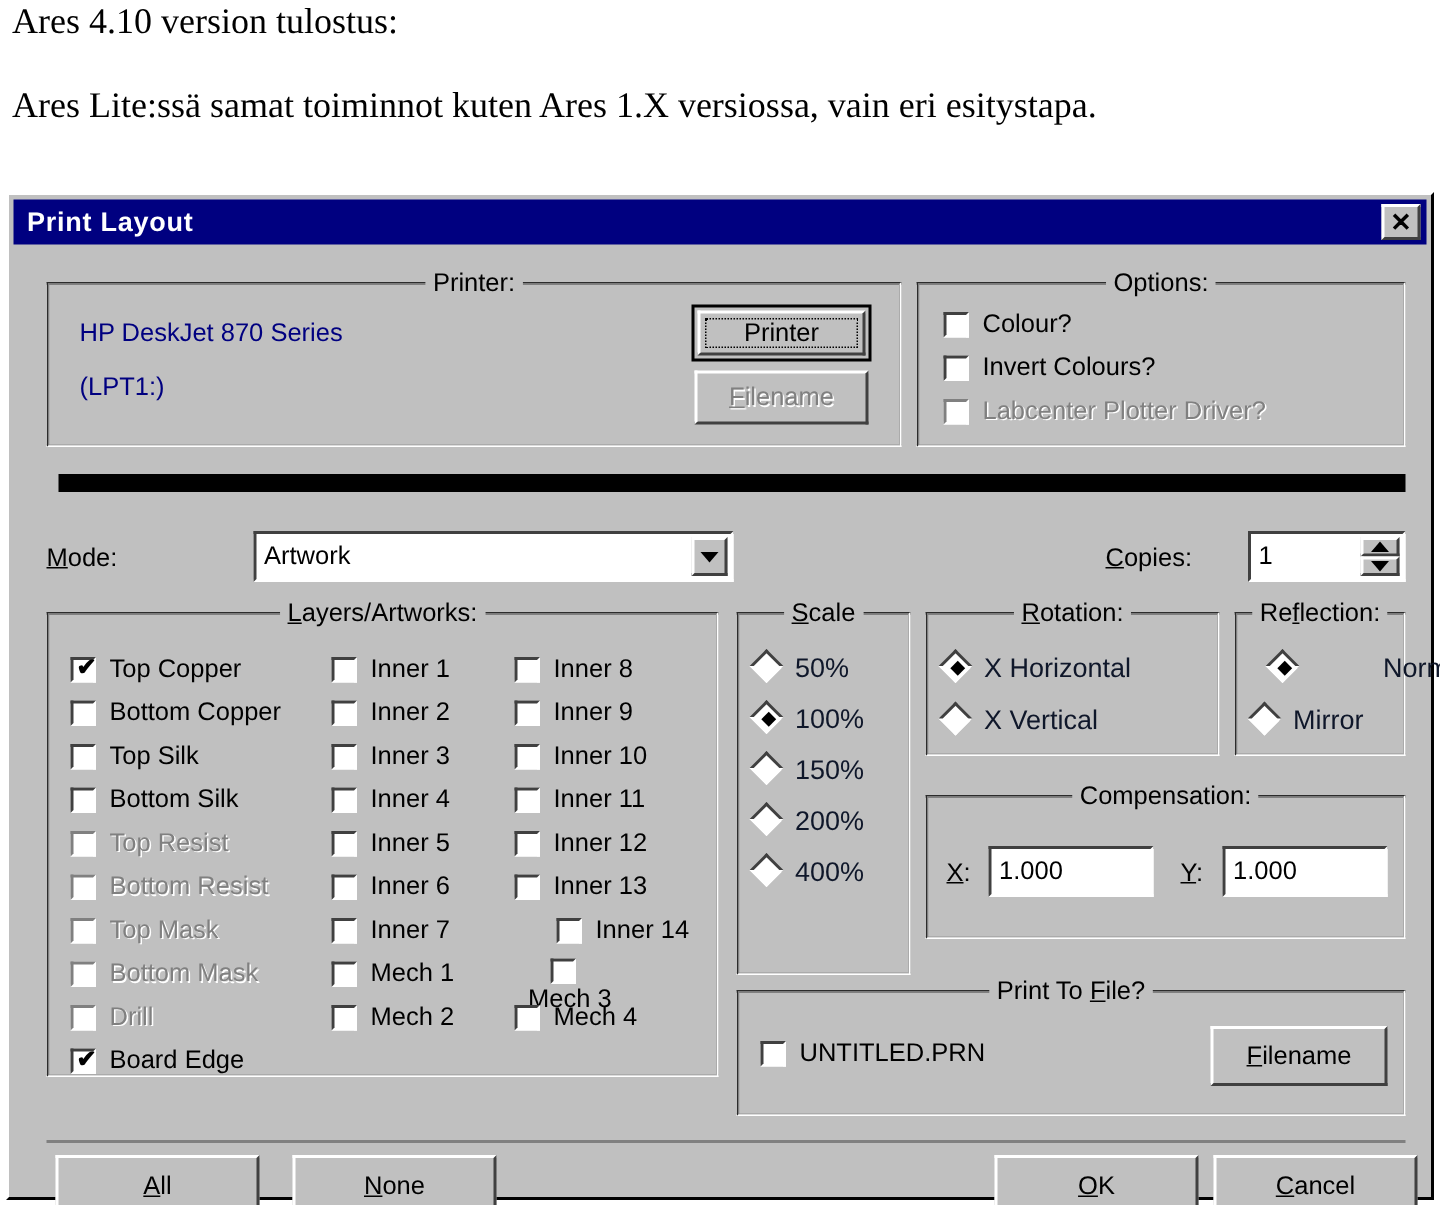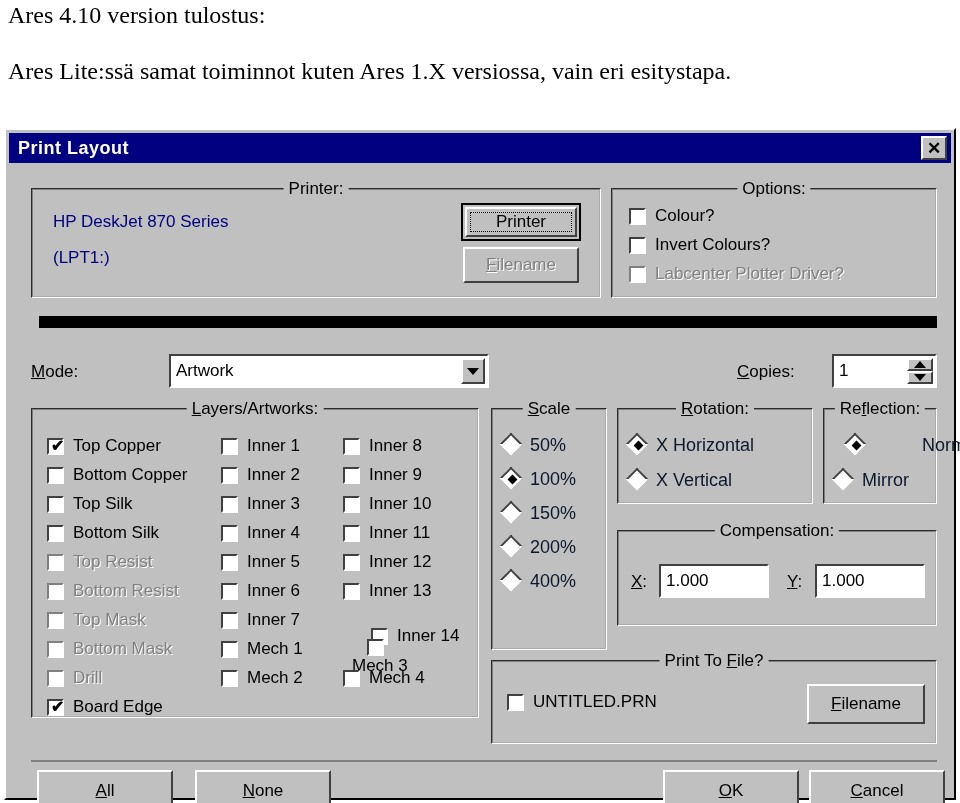--- a/index.html
+++ b/index.html
@@ -365,21 +365,21 @@
             <span class="cbl">Inner 11</span>
           </div>
           <div class="cbrow" style="left: 310px; top: 142px;">
             <span class="cbox"></span>
             <span class="cbl">Inner 12</span>
           </div>
           <div class="cbrow" style="left: 310px; top: 171px;">
             <span class="cbox"></span>
             <span class="cbl">Inner 13</span>
           </div>
-          <div class="cbrow" style="left: 310px; top: 216px; padding-left: 28px;">
+          <div class="cbrow" style="left: 310px; top: 200px; padding-left: 28px;">
             <span class="cbox"></span>
             <span class="cbl">Inner 14</span>
           </div>
           <div class="cbrow" style="left: 310px; top: 229px; flex-direction: column;">
             <span class="cbox"></span>
             <span class="cbl">Mech 3</span>
           </div>
           <div class="cbrow" style="left: 310px; top: 258px;">
             <span class="cbox"></span>
             <span class="cbl">Mech 4</span>

